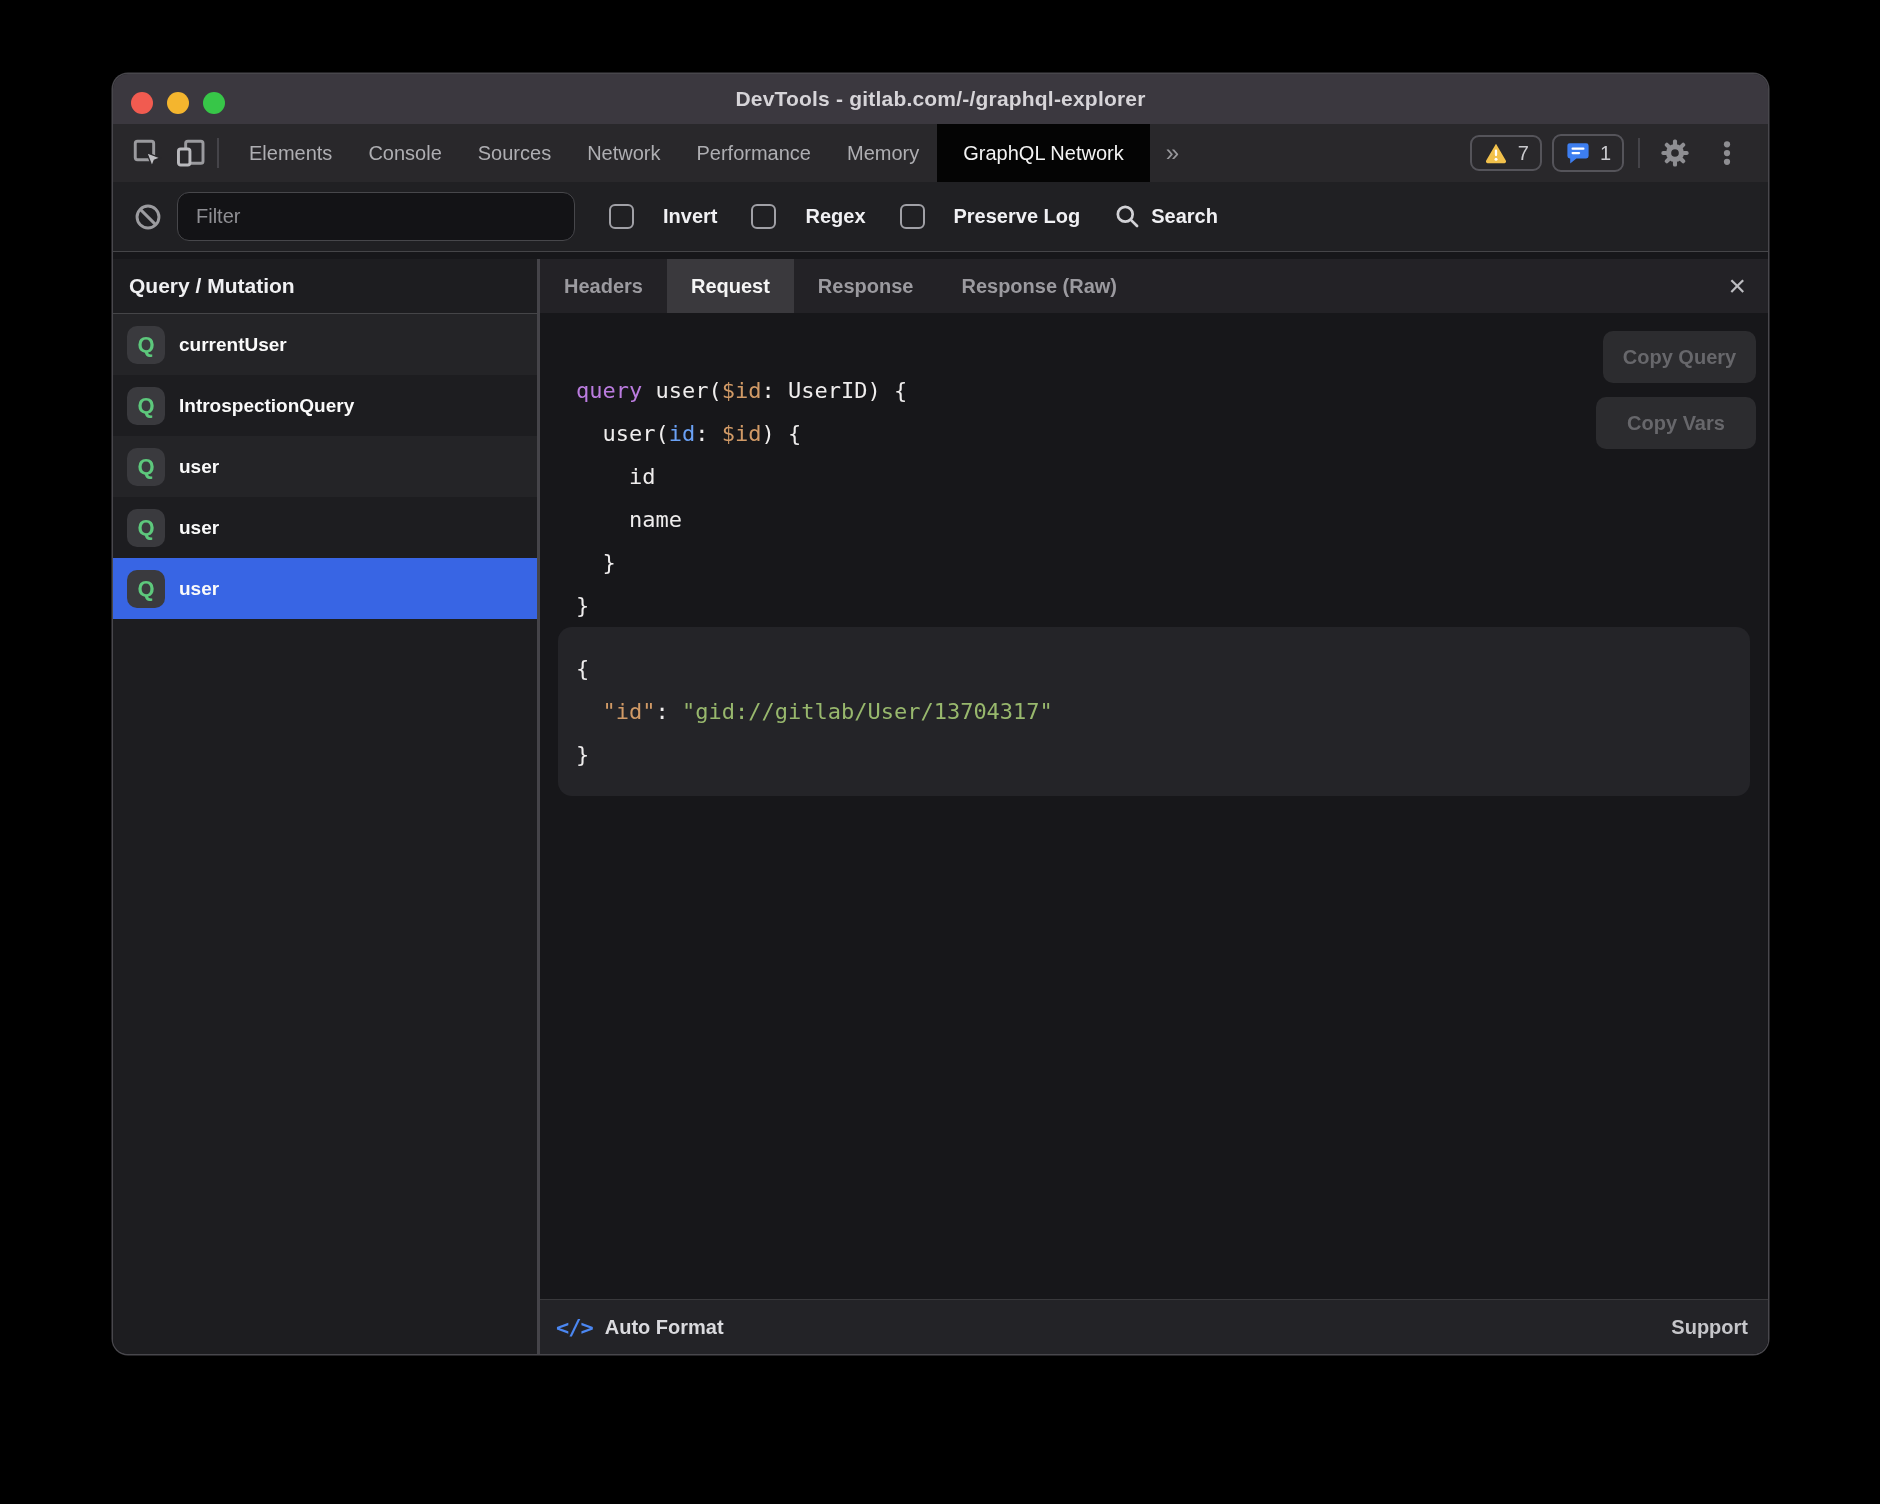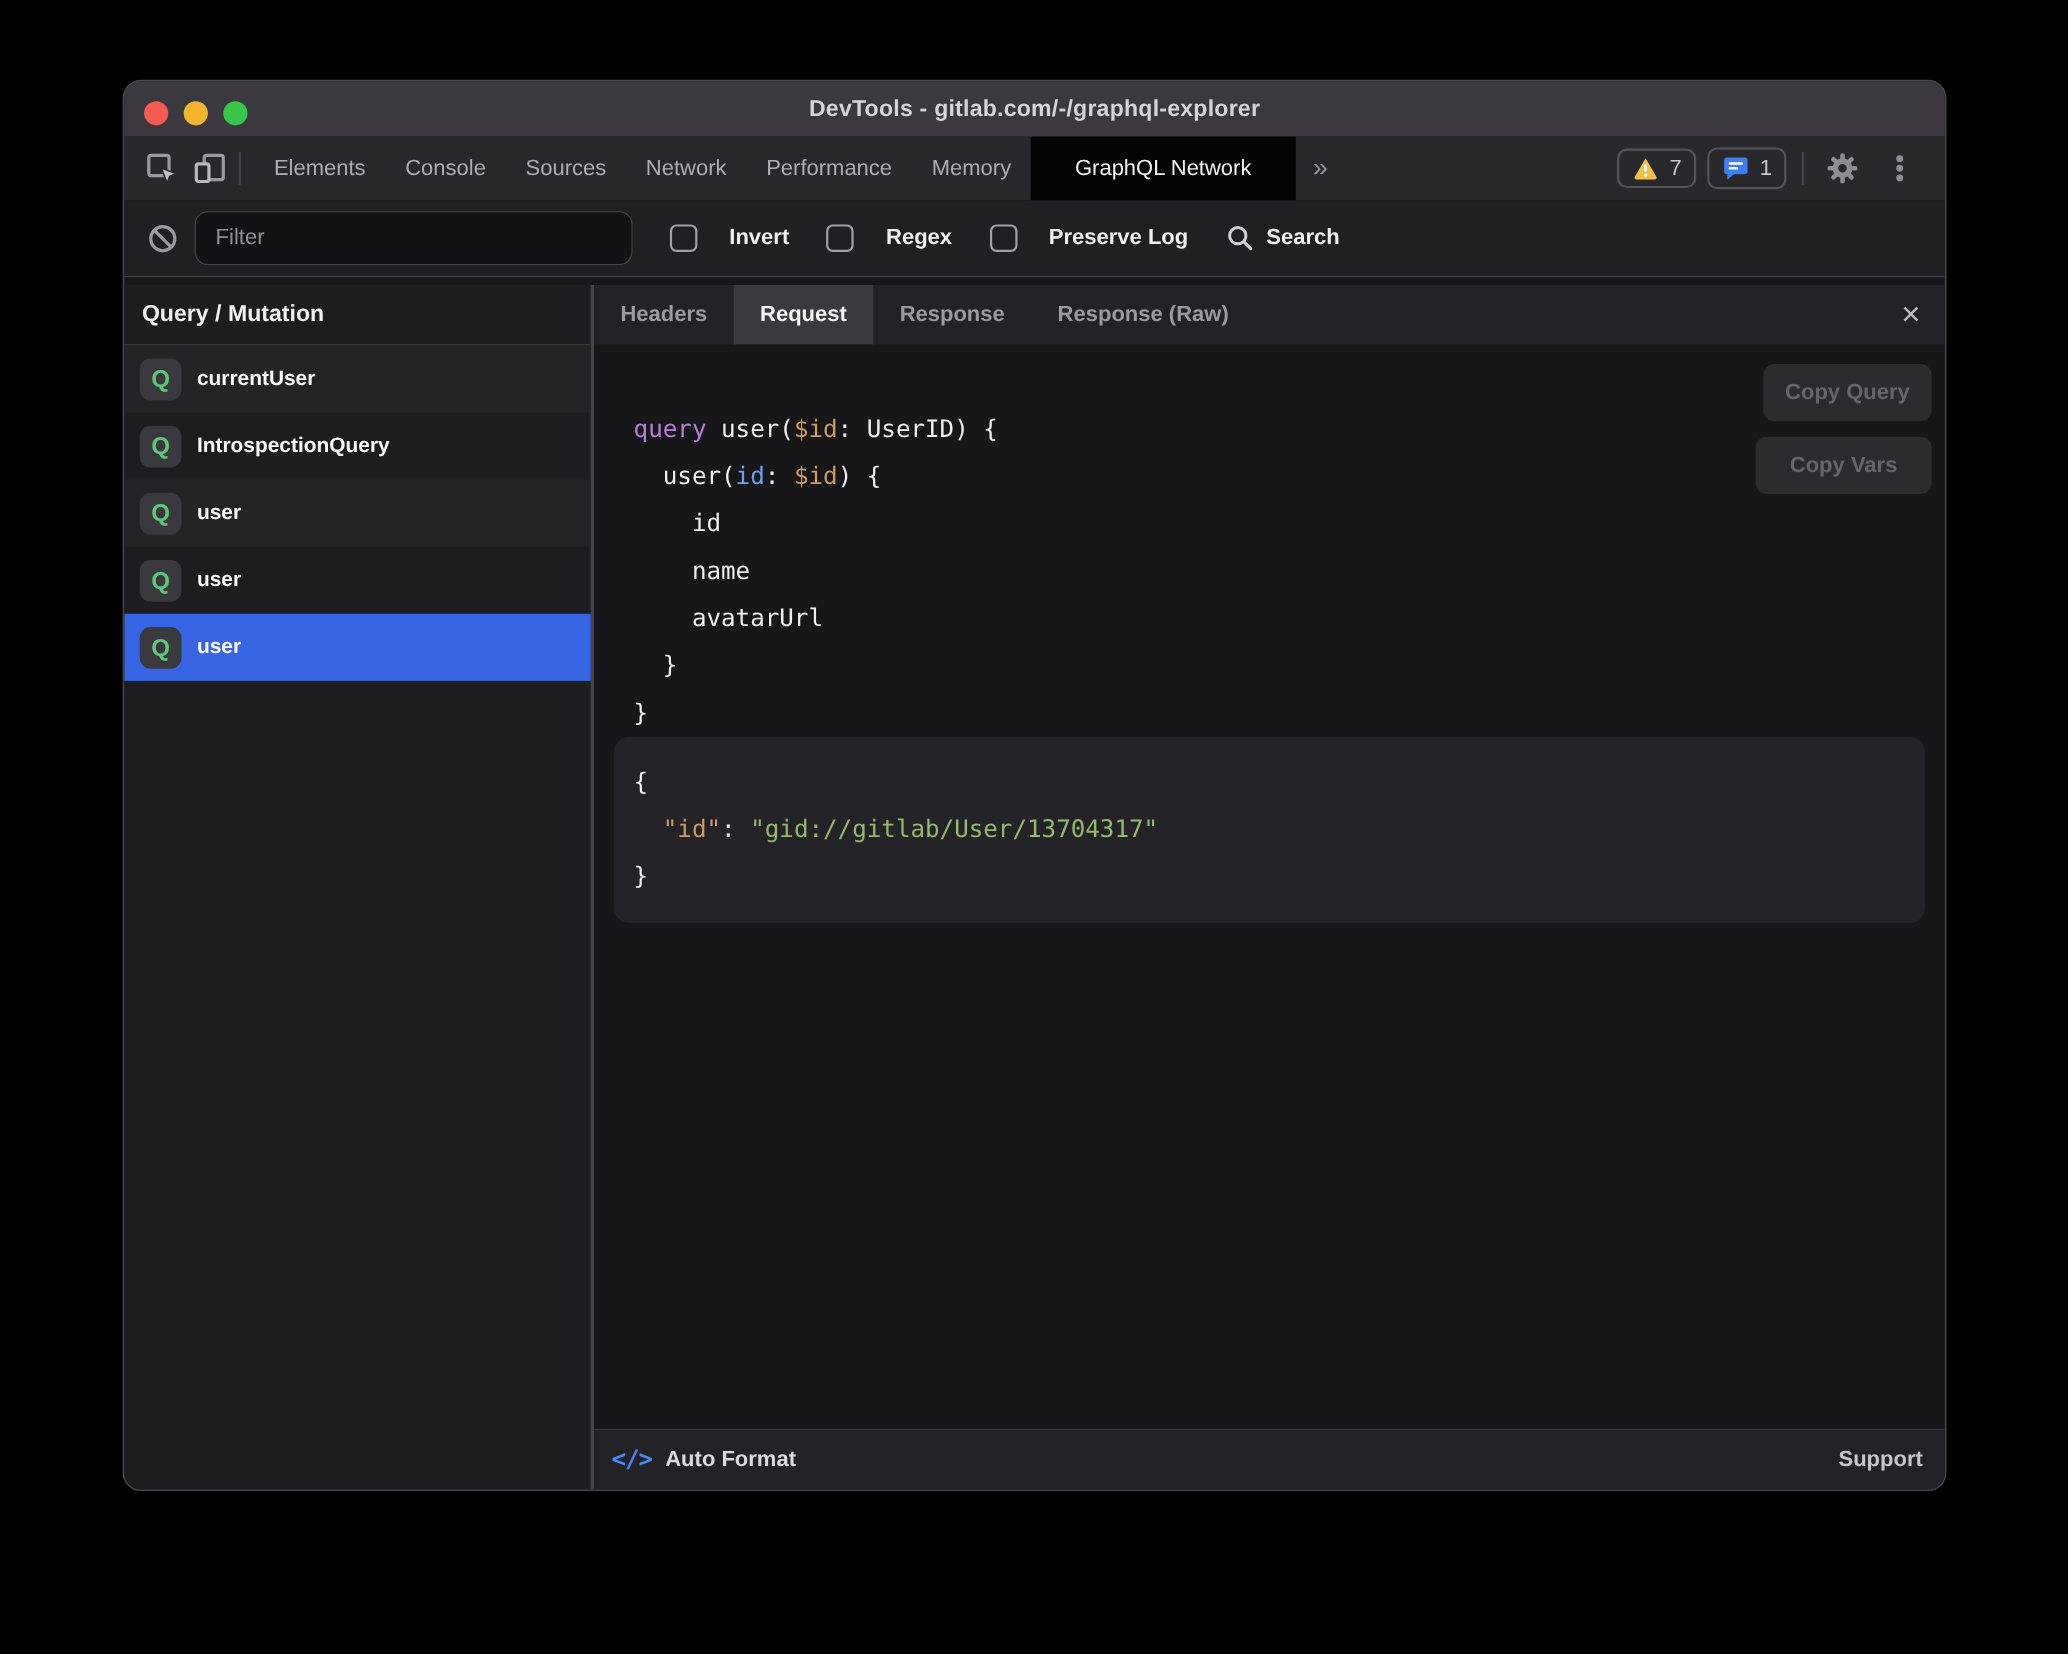--- a/index.html
+++ b/index.html
@@ -13,21 +13,21 @@
   .tl.red{background:#f15b50;}
   .tl.yellow{background:#f4b52e;}
   .tl.green{background:#37c648;}
   .win-title{flex:1;text-align:center;color:#d6d4d8;font-size:21px;font-weight:700;letter-spacing:.2px;}
   
   .tabbar{height:58px;background:#29282b;display:flex;align-items:center;padding:0 20px 0 12px;}
   .icon-btn{width:44px;height:58px;display:flex;align-items:center;justify-content:center;}
   .vsep{width:2px;height:30px;background:#454449;margin:0 4px;}
   .tabs{display:flex;align-items:center;height:58px;margin-left:8px;}
   .tab{padding:0 18px;height:58px;display:flex;align-items:center;font-size:20px;color:#aeaeb2;white-space:nowrap;}
-  .tab.selected{background:#040404;color:#f3f3f3;padding:0 40px;}
+  .tab.selected{background:#040404;color:#f3f3f3;padding:0 26px;}
   .chevron{font-size:24px;color:#97979b;padding:0 16px;line-height:58px;}
   .tab-right{margin-left:auto;display:flex;align-items:center;gap:10px;}
   .count-badge{display:flex;align-items:center;gap:9px;border:2px solid #55545a;border-radius:9px;
                padding:4px 11px;color:#c9c9cd;font-size:20px;}
   .gear-wrap,.dots-wrap{width:42px;height:42px;display:flex;align-items:center;justify-content:center;}
   
   .filterbar{height:69px;background:#202023;display:flex;align-items:center;padding:0 20px;
              border-bottom:1px solid #454548;}
   .block-wrap{width:30px;height:30px;display:flex;align-items:center;justify-content:center;}
   .filter-input{width:360px;height:47px;margin-left:14px;background:#131316;border:1.5px solid #47474b;
@@ -225,21 +225,20 @@
         </div>
 
       <div class="content">
         <div class="copy-btn copy-query">Copy Query</div>
         <div class="copy-btn copy-vars">Copy Vars</div>
         <div class="code query-code" id="query-code">
             <div class="code-line"><span></span><span class="tok-keyword">query</span><span class="tok-plain"> user(</span><span class="tok-variable">$id</span><span class="tok-plain">: UserID) {</span></div>
             <div class="code-line"><span>  </span><span class="tok-plain">user(</span><span class="tok-attr">id</span><span class="tok-plain">: </span><span class="tok-variable">$id</span><span class="tok-plain">) {</span></div>
             <div class="code-line"><span>    </span><span class="tok-plain">id</span></div>
             <div class="code-line"><span>    </span><span class="tok-plain">name</span></div>
-            <div class="code-line"><span>    </span><span class="tok-plain">avatarUrl</span></div>
             <div class="code-line"><span>  </span><span class="tok-plain">}</span></div>
             <div class="code-line"><span></span><span class="tok-plain">}</span></div>
           </div>
         <div class="varsbox">
           <div class="code" id="vars-code">
               <div class="code-line"><span></span><span class="tok-plain">{</span></div>
               <div class="code-line"><span>  </span><span class="tok-key">"id"</span><span class="tok-plain">: </span><span class="tok-string">"gid://gitlab/User/13704317"</span></div>
               <div class="code-line"><span></span><span class="tok-plain">}</span></div>
             </div>
         </div>

